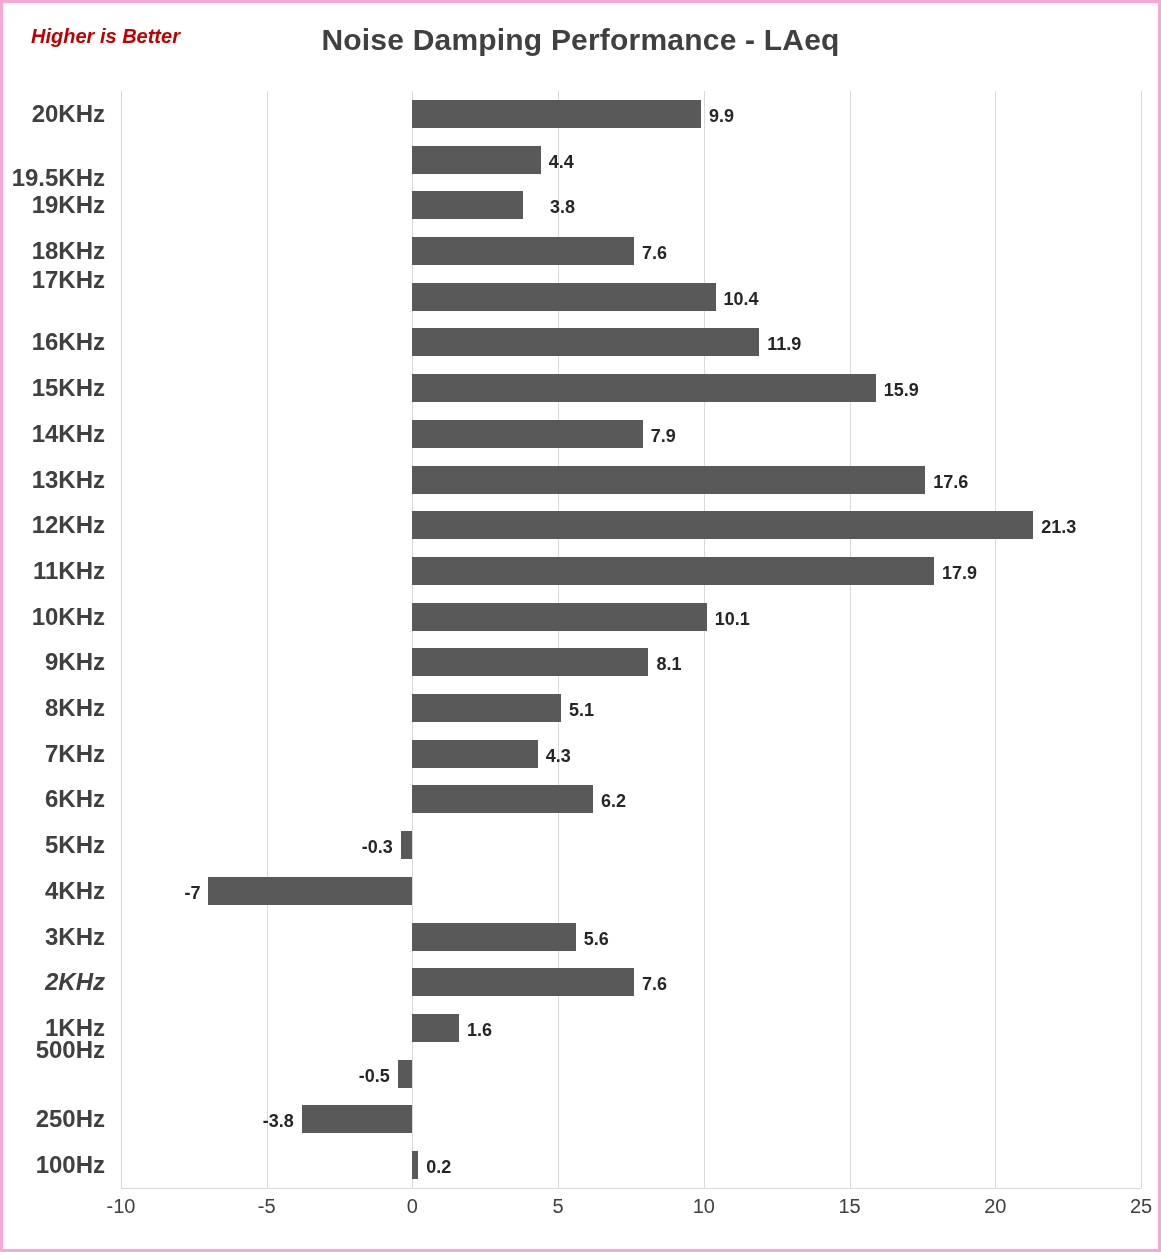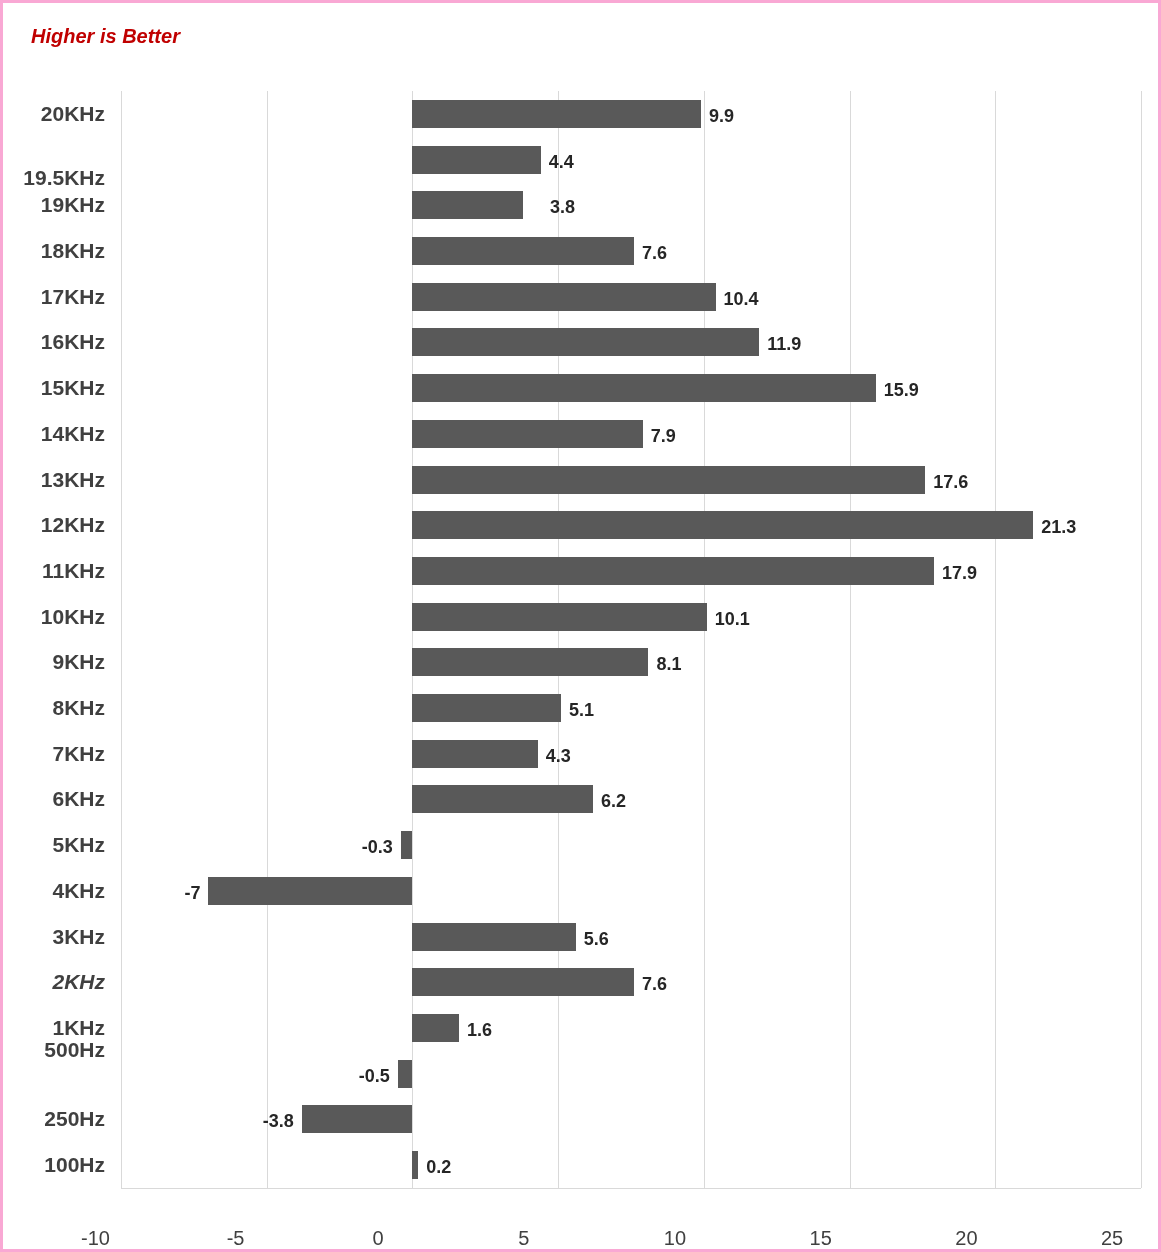--- a/index.html
+++ b/index.html
@@ -66,28 +66,28 @@
     top: 1185px;
     width: 1020px;
     height: 1px;
     background: #d9d9d9;
   }
   .xtick-label {
     position: absolute;
     top: 1192px;
     font-size: 20px;
     color: #404040;
+    text-align: center;
     width: 80px;
     margin-left: -40px;
-    margin-top: 32px;
   }
   .cat-label {
     position: absolute;
     right: 1053px; 
-    font-size: 21px;
+    font-size: 24px;
     font-weight: bold;
     color: #404040;
     text-align: right;
     white-space: nowrap;
     transform: translateY(-50%);
   }
   .bar {
     position: absolute;
     background: #595959;
     height: 28px;
@@ -100,20 +100,21 @@
     color: #262626;
     white-space: nowrap;
     transform: translateY(-50%);
   }
 </style>
 </head>
 <body>
 
 <div id="chart-root">
   <div id="annotation">Higher is Better</div>
+  <div id="chart-title">Noise Damping Performance - LAeq</div>
   <div id="plot">
       <div class="gridline" style="left: 0px;"></div>
       <div class="gridline" style="left: 145.714px;"></div>
       <div class="gridline zero" style="left: 291.429px;"></div>
       <div class="gridline" style="left: 437.143px;"></div>
       <div class="gridline" style="left: 582.857px;"></div>
       <div class="gridline" style="left: 728.571px;"></div>
       <div class="gridline" style="left: 874.286px;"></div>
       <div class="gridline" style="left: 1020px;"></div>
       <div class="bar" style="background: rgb(89, 89, 89); left: 291.429px; width: 5.82857px; top: 1074.15px;"></div>
@@ -186,18 +187,18 @@
     <div class="cat-label" style="top: 750.771px;">7KHz</div>
     <div class="cat-label" style="top: 705.062px;">8KHz</div>
     <div class="cat-label" style="top: 659.354px;">9KHz</div>
     <div class="cat-label" style="top: 613.646px;">10KHz</div>
     <div class="cat-label" style="top: 567.938px;">11KHz</div>
     <div class="cat-label" style="top: 522.229px;">12KHz</div>
     <div class="cat-label" style="top: 476.521px;">13KHz</div>
     <div class="cat-label" style="top: 430.812px;">14KHz</div>
     <div class="cat-label" style="top: 385.104px;">15KHz</div>
     <div class="cat-label" style="top: 339.396px;">16KHz</div>
-    <div class="cat-label" style="top: 294px; margin-left: 28px;">17KHz</div>
+    <div class="cat-label" style="top: 277px; margin-left: 28px;">17KHz</div>
     <div class="cat-label" style="top: 247.979px;">18KHz</div>
     <div class="cat-label" style="top: 202.271px;">19KHz</div>
     <div class="cat-label" style="top: 156.562px; margin-top: 18px;">19.5KHz</div>
     <div class="cat-label" style="top: 110.854px;">20KHz</div>
   </div>
 
 </body></html>

